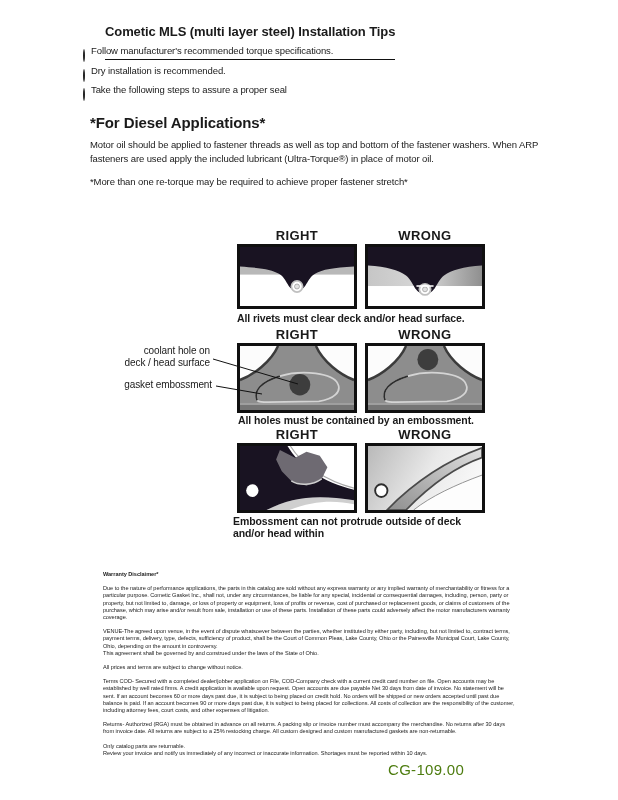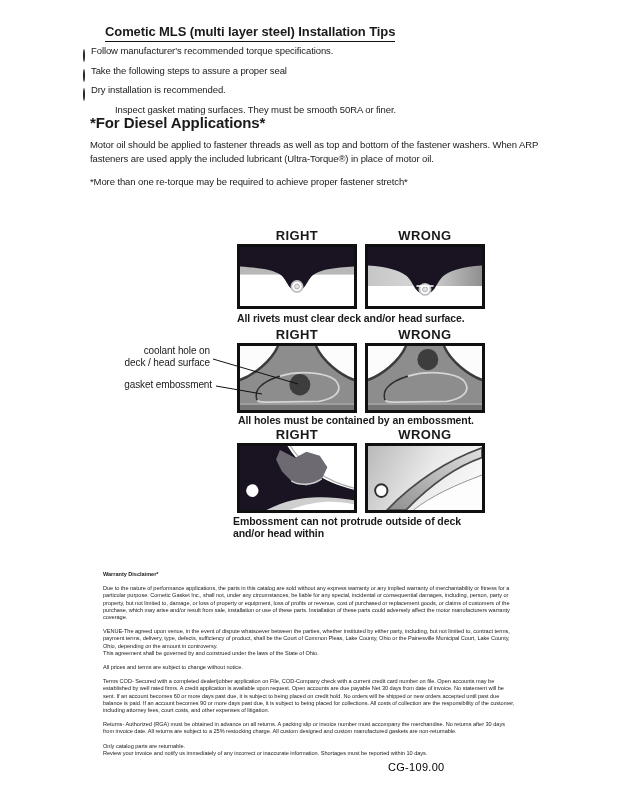--- a/index.html
+++ b/index.html
@@ -4,21 +4,21 @@
 <style>
   html,body { margin:0; padding:0; background:#ffffff; }
   .page {
     position:relative; width:618px; height:800px; background:#ffffff;
     font-family:"Liberation Sans", sans-serif; color:#1a1a1a; overflow:hidden;
   }
   
   .title {
     position:absolute; left:105px; top:24px;
     font-size:13px; font-weight:bold; letter-spacing:-0.1px;
-    border-bottom:1.6px solid #111; padding-bottom:2px; display:inline-block;
+    border-bottom:1.6px solid #111; padding-bottom:20px; display:inline-block;
   }
   .bullets { position:absolute; left:83px; top:44px; width:470px;
     font-size:9.5px; letter-spacing:-0.1px; }
   .bullet-row { display:flex; align-items:flex-start; line-height:14.5px; }
   .bullet-row .glyph { flex:0 0 8px; margin-top:5px; }
   .hollow-dot { width:4px; height:4px; border:1px solid #222; border-radius:50%; }
   .solid-dot  { width:4px; height:4px; background:#111; border-radius:50%; }
   .sub { margin-left:24px; }
   .diesel { position:absolute; left:90px; top:116px; width:462px;
     font-size:9.5px; letter-spacing:-0.1px; line-height:14.5px; }
@@ -35,46 +35,42 @@
     line-height:12px; }
   .annot { position:absolute; font-size:10px; letter-spacing:-0.1px; line-height:11.5px;
     text-align:right; }
   .annot-lines { position:absolute; left:100px; top:330px; pointer-events:none; }
   
   .legal { position:absolute; left:103px; top:571px; width:414px;
     font-size:5.6px; letter-spacing:-0.03px; line-height:7.2px; color:#222; }
   .legal .hd { font-weight:bold; margin:0 0 7px 0; }
   .legal p { margin:0 0 7px 0; }
   .legal p.tight { margin:0; }
-  .partno { position:absolute; left:388px; top:761px; font-size:11px; letter-spacing:0.3px;
-    color:#000000; }
+  .partno { position:absolute; left:388px; top:761px; font-size:15px; letter-spacing:0.3px;
+    color:#4d7c0f; }
 </style>
 </head>
 <body>
 
 <div class="page">
 
   <div class="title">Cometic MLS (multi layer steel) Installation Tips</div>
 
   <div class="bullets">
     <div class="bullet-row">
       <span class="glyph"><span class="hollow-dot"></span></span>
       <span>Follow manufacturer's recommended torque specifications.</span>
     </div>
     <div class="bullet-row">
       <span class="glyph"><span class="hollow-dot"></span></span>
-      <span>Take the following steps to assure a proper seal</span>
+      <span>Dry installation is recommended.</span>
     </div>
     <div class="bullet-row">
       <span class="glyph"><span class="hollow-dot"></span></span>
-      <span>Dry installation is recommended.</span>
-    </div>
-    <div class="bullet-row sub">
-      <span class="glyph"><span class="solid-dot"></span></span>
-      <span>Inspect gasket mating surfaces.  They must be smooth 50RA or finer.</span>
+      <span>Take the following steps to assure a proper seal</span>
     </div>
   </div>
 
   <div class="diesel">
     <h2>*For Diesel Applications*</h2>
     <p>Motor oil should be applied to fastener threads as well as top and bottom of the fastener washers. When ARP fasteners are used apply the included lubricant (Ultra-Torque®) in place of motor oil.</p>
     <p>*More than one re-torque may be required to achieve proper fastener stretch*</p>
   </div>
 
   <div class="diag-row" style="top:229px;">

